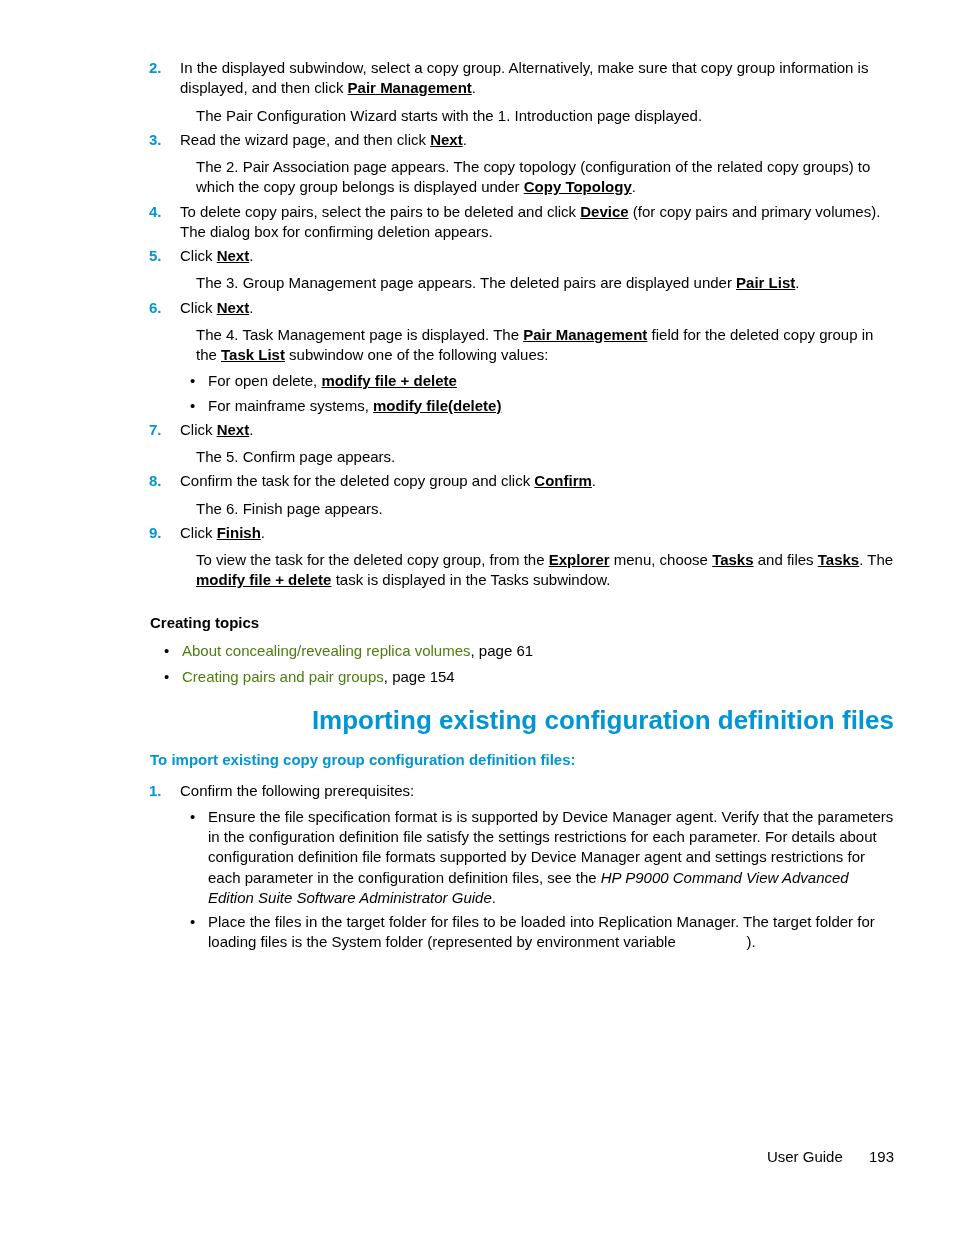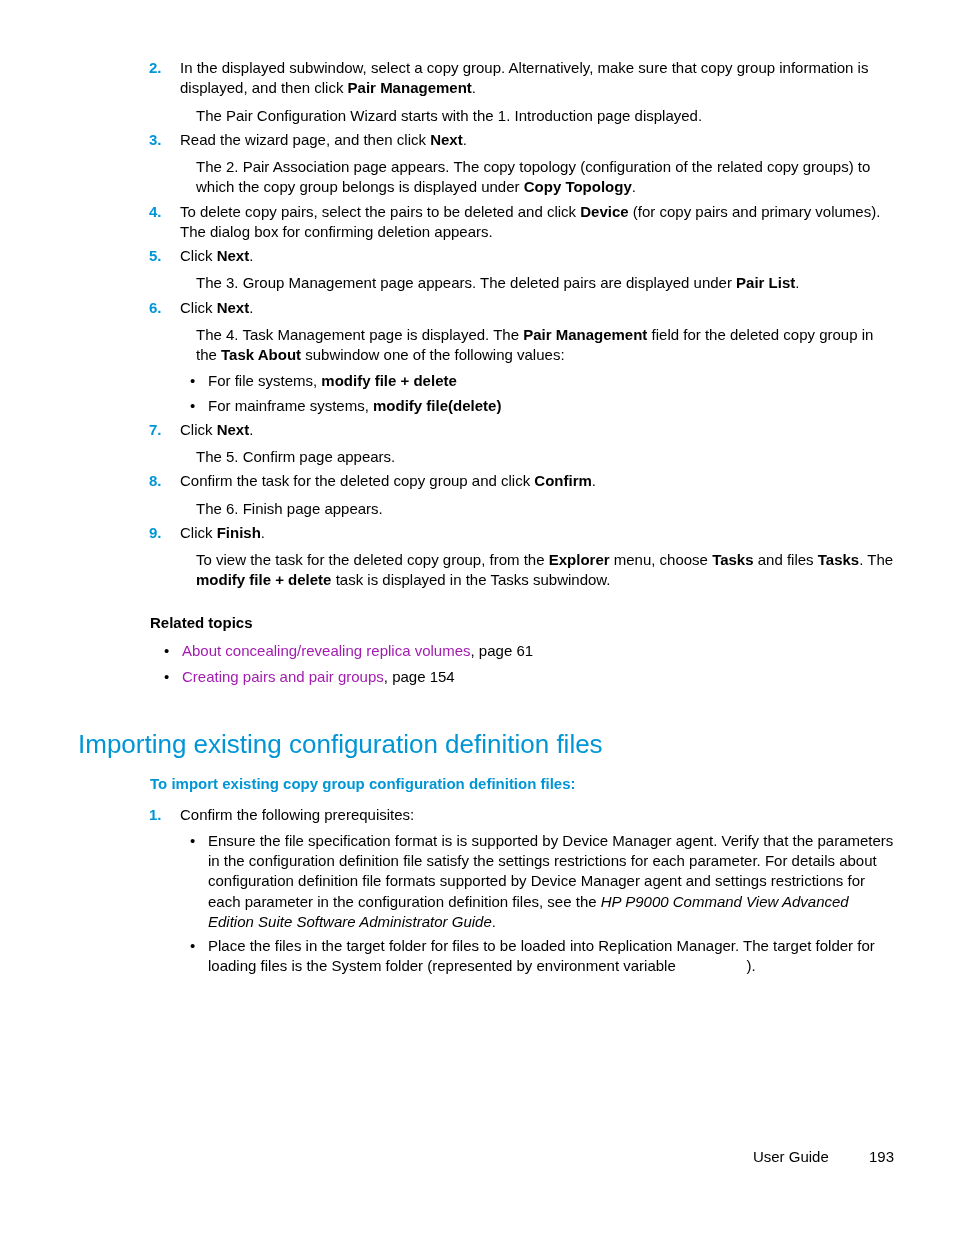--- a/index.html
+++ b/index.html
@@ -32,42 +32,43 @@
   .ul-sub { list-style: none; padding: 0; margin: 6px 0 0 0; }
   .ul-sub > li { position: relative; padding-left: 28px; margin-bottom: 4px; }
   .ul-sub > li::before { content: "•"; position: absolute; left: 10px; top: 0; }
   .related-topics {
     font-weight: bold;
     margin: 22px 0 8px 70px;
   }
   .ul-related { list-style: none; padding: 0; margin: 0 0 0 90px; }
   .ul-related > li { position: relative; padding-left: 12px; margin-bottom: 6px; }
   .ul-related > li::before { content: "•"; position: absolute; left: -6px; top: 0; }
-  .link { color: #a21caf; margin-top: 16px; }
+  .link { color: #4d7c0f; margin-top: 16px; }
   .section-title {
     font-family: Arial, Helvetica, sans-serif;
-    font-weight: normal;
+    font-weight: bold;
     color: #0096d6;
     font-size: 26px;
-    margin: 40px 0 12px -2px;
+    margin: 16px 0 12px -2px;
+    text-align: right;
   }
   .procedure-lead {
     color: #0096d6;
     font-weight: bold;
     margin: 0 0 10px 70px;
   }
-  .bold { font-weight: bold; }
+  .bold { font-weight: bold; text-decoration: underline; }
   .italic { font-style: italic; }
   .footer {
     position: absolute;
     bottom: 68px;
     right: 60px;
     font-size: 15px;
   }
-  .footer .pagenum { margin-left: 36px; }
+  .footer .pagenum { margin-left: 22px; }
 </style>
 </head>
 <body>
 
 <div class="page">
 
   <ol class="ol-main">
 
     <li>
       <span class="num">2.</span>
@@ -103,25 +104,25 @@
         <span>The 3. Group Management page appears. The deleted pairs are displayed under </span><span class="bold">Pair List</span><span>.</span>
       </div>
     </li>
 
     <li>
       <span class="num">6.</span>
       <div>
         <span>Click </span><span class="bold">Next</span><span>.</span>
       </div>
       <div class="para">
-        <span>The 4. Task Management page is displayed. The </span><span class="bold">Pair Management</span><span> field for the deleted copy group in the </span><span class="bold">Task About</span><span> subwindow one of the following values:</span>
+        <span>The 4. Task Management page is displayed. The </span><span class="bold">Pair Management</span><span> field for the deleted copy group in the </span><span class="bold">Task List</span><span> subwindow one of the following values:</span>
       </div>
       <ul class="ul-sub">
         <li>
-          <span>For file systems, </span><span class="bold">modify file + delete</span>
+          <span>For open delete, </span><span class="bold">modify file + delete</span>
         </li>
         <li>
           <span>For mainframe systems, </span><span class="bold">modify file(delete)</span>
         </li>
       </ul>
     </li>
 
     <li>
       <span class="num">7.</span>
       <div>
@@ -143,21 +144,21 @@
       <div>
         <span>Click </span><span class="bold">Finish</span><span>.</span>
       </div>
       <div class="para">
         <span>To view the task for the deleted copy group, from the </span><span class="bold">Explorer</span><span> menu, choose </span><span class="bold">Tasks</span><span> and files </span><span class="bold">Tasks</span><span>. The </span><span class="bold">modify file + delete</span><span>  task is displayed in the Tasks subwindow.</span>
       </div>
     </li>
 
   </ol>
 
-  <div class="related-topics">Related topics</div>
+  <div class="related-topics">Creating topics</div>
   <ul class="ul-related">
     <li>
       <span class="link">About concealing/revealing replica volumes</span><span>, page 61</span>
     </li>
     <li>
       <span class="link">Creating pairs and pair groups</span><span>, page 154</span>
     </li>
   </ul>
 
   <div class="section-title">Importing existing configuration definition files</div>

